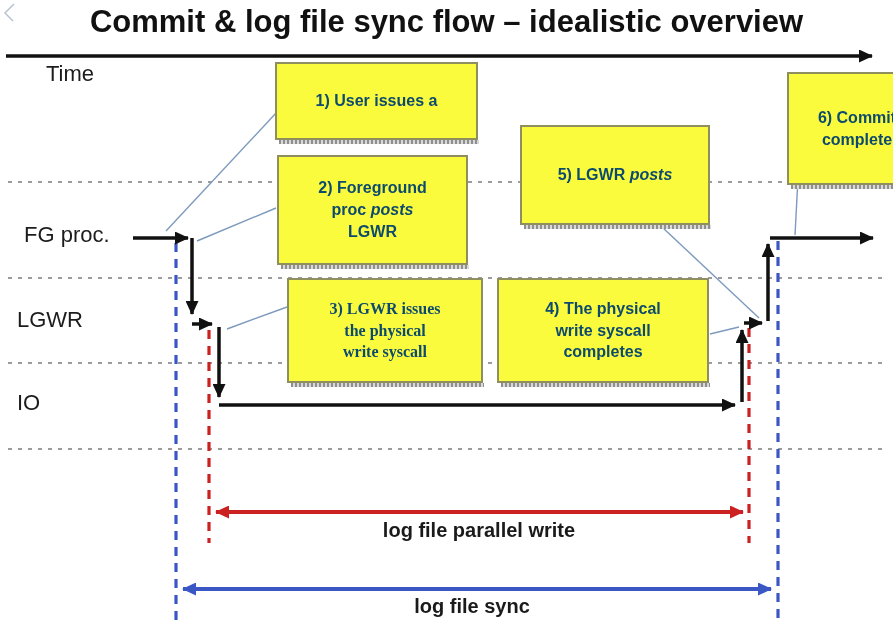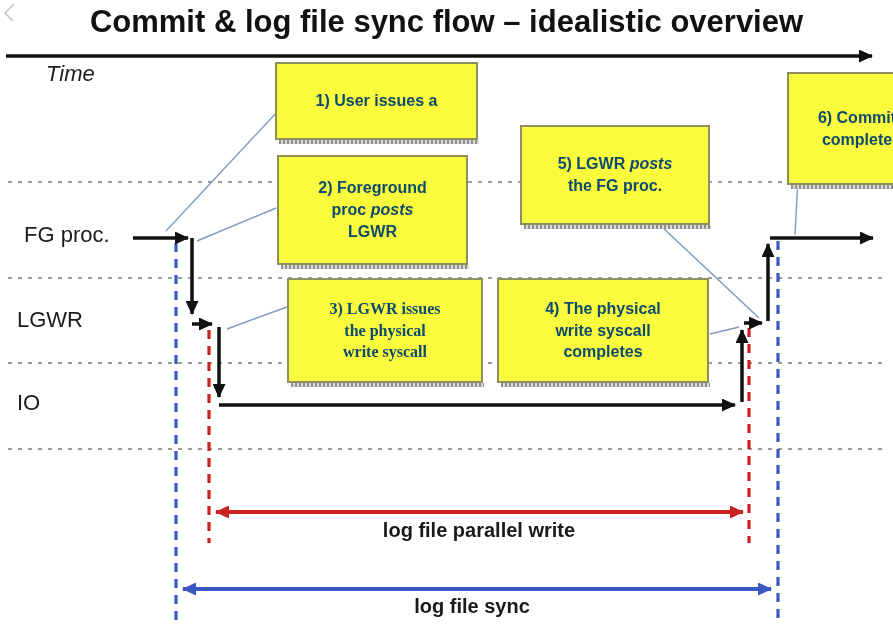--- a/index.html
+++ b/index.html
@@ -12,21 +12,21 @@
     color:#1c1c1c;
   }
   .stage svg{position:absolute;left:0;top:0;}
   .page-title{
     position:absolute;top:4px;left:0;width:100%;
     text-align:center;
     font-size:31px;font-weight:bold;color:#111;
     letter-spacing:0px;
   }
   .lbl{position:absolute;font-size:22px;color:#1c1c1c;white-space:nowrap;}
-  .lbl-time{left:46px;top:61px;font-style:italic;}
+  .lbl-time{left:46px;top:61px;}
   .lbl-fg{left:24px;top:222px;}
   .lbl-lgwr{left:17px;top:307px;}
   .lbl-io{left:17px;top:390px;}
   .callout{
     position:absolute;box-sizing:border-box;
     background:#fbfb3d;
     border:2px solid #8e8e5e;
     display:flex;flex-direction:column;justify-content:center;align-items:center;
     text-align:center;
     font-size:16px;font-weight:bold;line-height:1.36;color:#0c4a6e;
@@ -138,21 +138,20 @@
   </div>
 
   <div class="callout c4">
     <div><span>4) The physical</span></div>
     <div><span>write syscall</span></div>
     <div><span>completes</span></div>
   </div>
 
   <div class="callout c5">
     <div><span>5) LGWR </span><span class="it">posts</span></div>
-    <div><span>the FG proc.</span></div>
   </div>
 
   <div class="callout c6">
     <div><span>6) Commit</span></div>
     <div><span>complete</span></div>
   </div>
 
   <div class="measure-label m1">log file parallel write</div>
   <div class="measure-label m2">log file sync</div>
 

